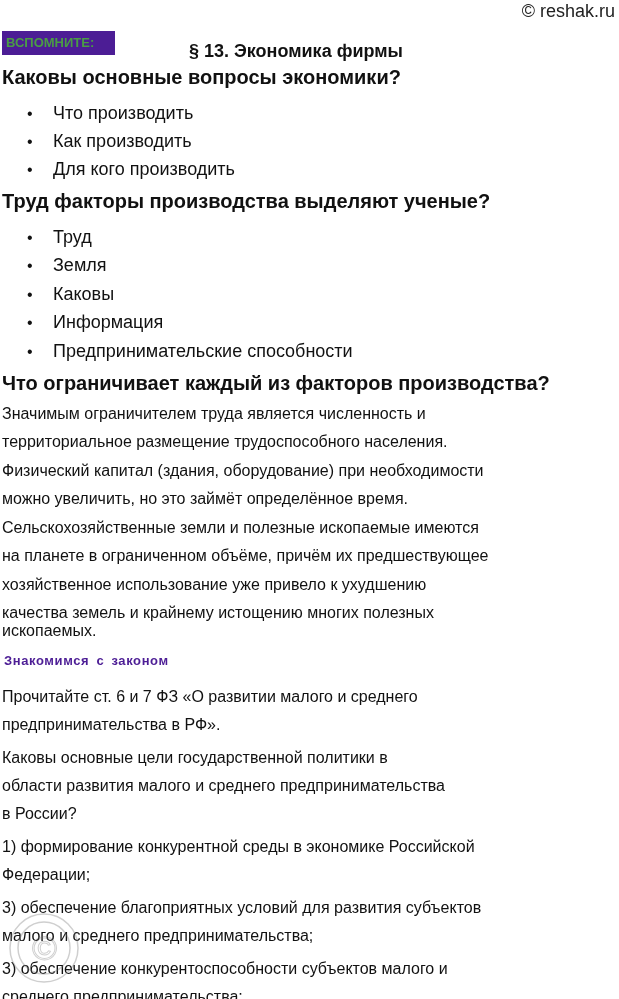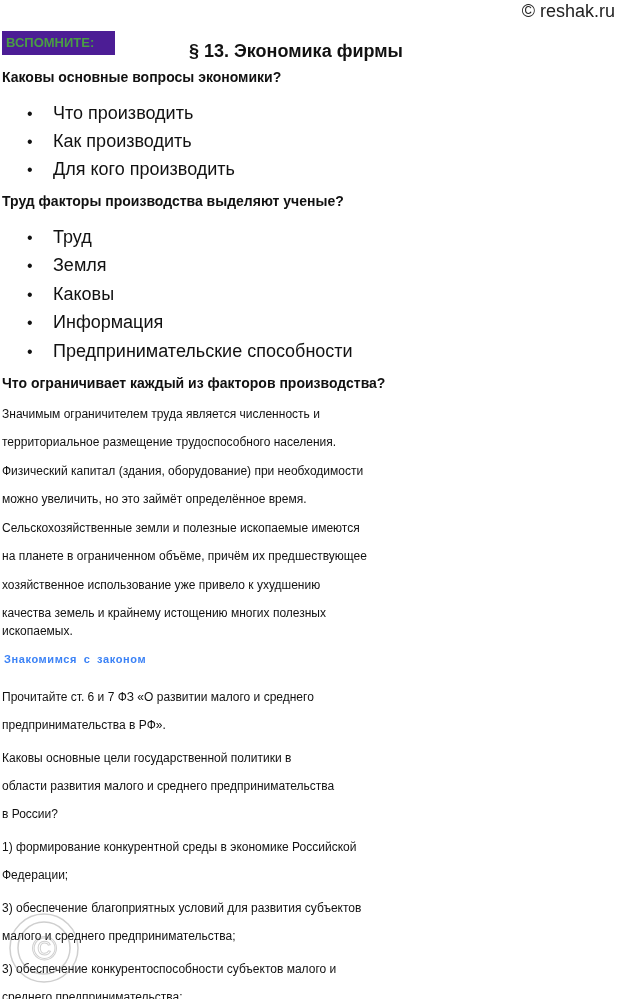--- a/index.html
+++ b/index.html
@@ -17,34 +17,34 @@
   .site {
     position: absolute; right: 4px; top: 0px;
     font-family: Liberation Sans, sans-serif; font-size: 18px; line-height: 22px; color: #222;
   }
   .remember-badge {
     position: absolute; left: 2px; top: 31px; height: 24px; width: 113px;
     background: #4c1d95; color: #4a9c45; font-weight: bold; font-size: 13px;
     line-height: 24px; padding-left: 4px; box-sizing: border-box; letter-spacing: 0px;
   }
   .q {
-    position: absolute; left: 2px; font-weight: bold; font-size: 14px; line-height: 22px; color: #111;
+    position: absolute; left: 2px; font-weight: bold; font-size: 20px; line-height: 22px; color: #111;
   }
   .p {
-    position: absolute; left: 2px; width: 614px; font-size: 12px; line-height: 28.6px; color: #111;
+    position: absolute; left: 2px; width: 614px; font-size: 16px; line-height: 28.6px; color: #111;
     text-align: justify; text-align-last: left;
   }
   .p.bold { font-weight: normal; }
   .li {
     position: absolute; left: 27px; font-size: 18px; line-height: 26px; color: #111;
   }
   .li .bullet { display: inline-block; width: 26px; font-size: 16px; }
   .law-badge {
-    position: absolute; left: 4px; top: 653px; font-size: 11px; font-weight: bold;
-    color: #3b82f6; letter-spacing: 0.6px; word-spacing: 3px;
+    position: absolute; left: 4px; top: 653px; font-size: 13px; font-weight: bold;
+    color: #4c1d95; letter-spacing: 0.6px; word-spacing: 3px;
   }
   .watermark {
     position: absolute; left: 2px; top: 880px; width: 120px; height: 115px; opacity: 0.35;
     pointer-events: none;
   }
 </style>
 </head>
 <body>
 
 <div class="header">

